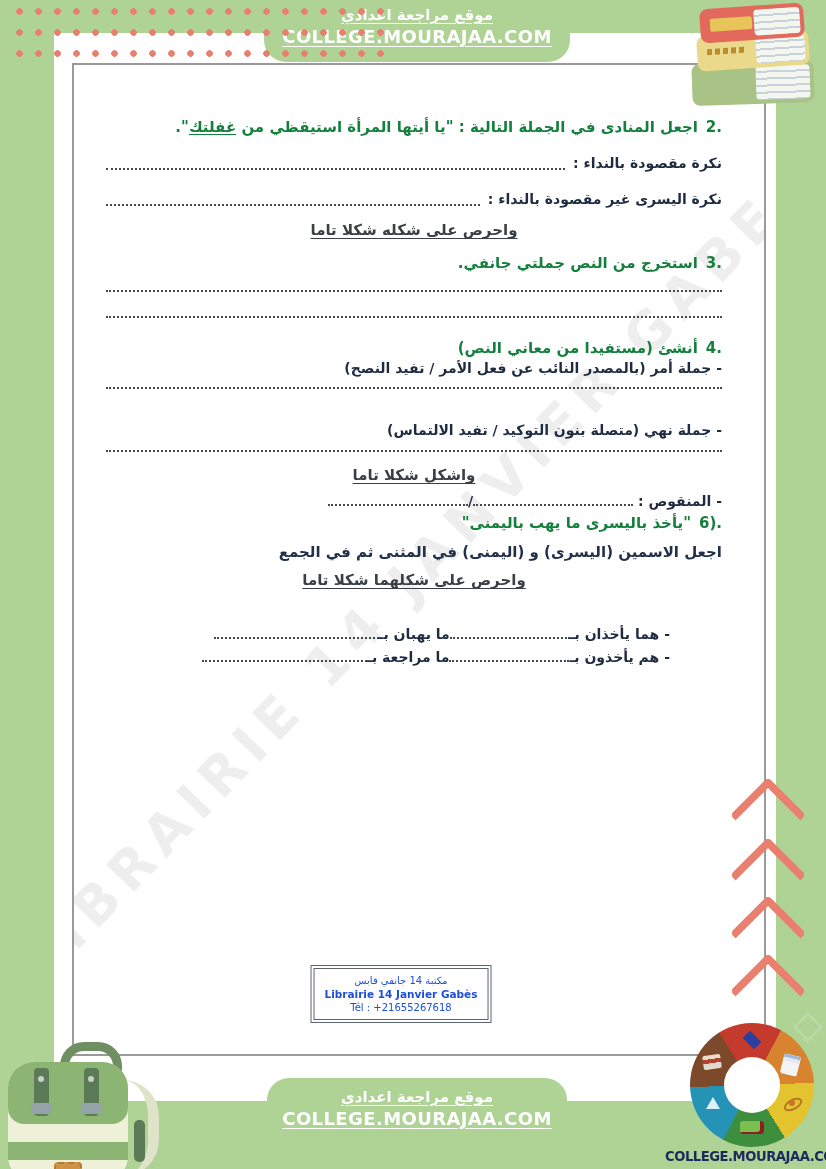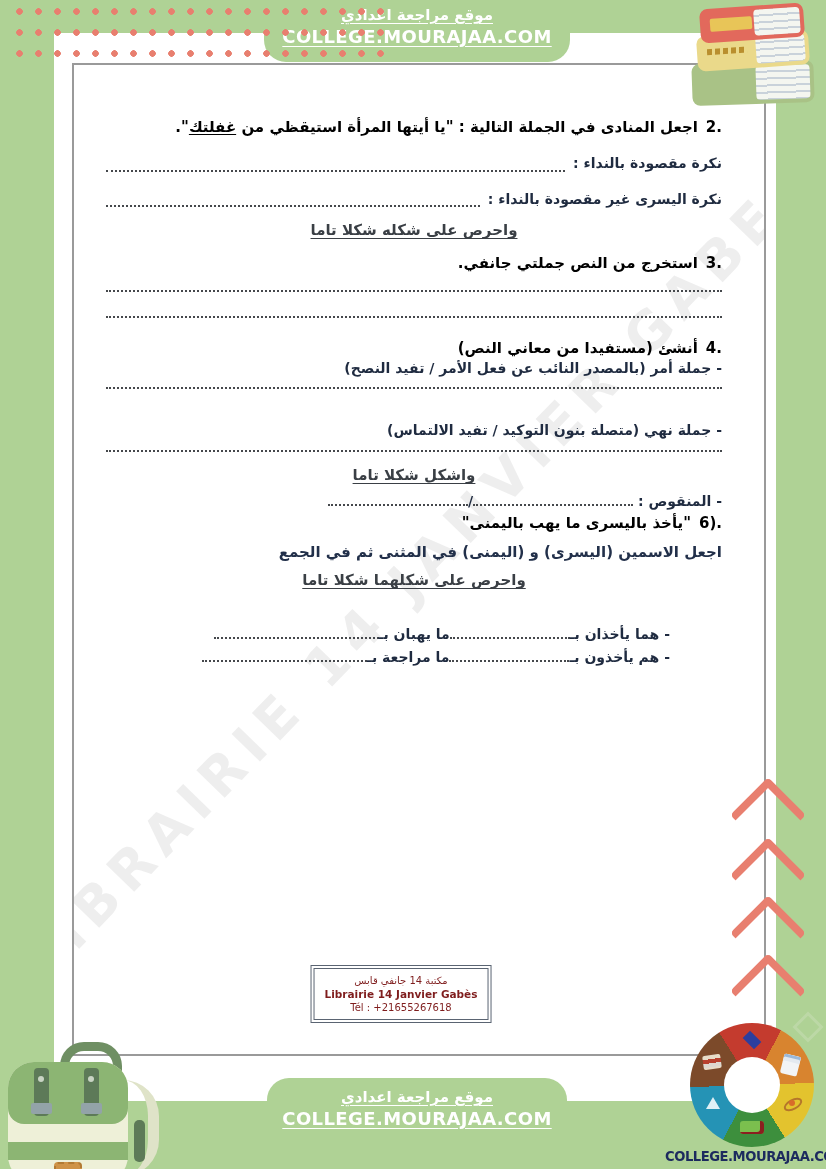--- a/index.html
+++ b/index.html
@@ -33,37 +33,37 @@
   .page{
     position:absolute;left:72px;top:63px;width:694px;height:993px;z-index:2;
     background:#ffffff;border:2px solid #9a9a9a;box-sizing:border-box;overflow:hidden;
   }
   .wm{
     position:absolute;left:50%;top:505px;transform:translate(-50%,-50%) rotate(-46deg);
     font-size:54px;font-weight:bold;letter-spacing:9px;white-space:nowrap;
     color:rgba(120,120,120,0.13);z-index:0;user-select:none;
   }
   .content{position:relative;z-index:1;direction:rtl;text-align:right;padding:52px 42px 0 32px;font-weight:bold;}
-  .q{font-size:15px;line-height:1.4;color:#000000;}
+  .q{font-size:15px;line-height:1.4;color:#15803d;}
   .num{direction:ltr;unicode-bidi:embed;display:inline-block;margin-left:8px;}
   .uword{text-decoration:underline;text-underline-offset:2px;}
   .lbl{font-size:14px;line-height:1.4;color:#1f2b40;}
-  .blank-row{display:flex;align-items:flex-end;margin-top:16px;}
+  .blank-row{display:flex;margin-top:16px;}
   .blank-row .lbl{white-space:nowrap;}
   .fillflex{flex:1;border-bottom:2.5px dotted #45484c;height:14px;margin:0 8px 2px 0;}
   .fillfix{display:inline-block;border-bottom:2.5px dotted #45484c;height:12px;vertical-align:baseline;}
   .note{font-size:15px;color:#3a3f45;text-align:center;text-decoration:underline;text-underline-offset:3px;margin-top:12px;}
   .dotline{border-bottom:2.5px dotted #45484c;height:0;}
   .slashrow{font-size:14px;color:#1f2b40;margin-top:12px;}
   .fill-row{font-size:14px;color:#1f2b40;margin-right:52px;margin-top:6px;}
   
   .stamp{
     position:absolute;left:calc(50% - 18px);top:900px;transform:translateX(-50%);
     border:4px double #5a6472;background:#fff;padding:6px 10px;text-align:center;z-index:2;
-    color:#7f1d1d;min-width:128px;
+    color:#1d4ed8;min-width:128px;
   }
   .stamp .s-ar{font-size:10px;direction:rtl;}
   .stamp .s-fr{font-size:10.5px;font-weight:bold;margin-top:2px;}
   .stamp .s-tel{font-size:10px;margin-top:2px;}
 
   
   .books{position:absolute;left:692px;top:4px;width:126px;height:104px;z-index:5;}
   .book{position:absolute;border-radius:8px;}
   .book .pages{position:absolute;right:4px;top:4px;bottom:4px;width:44%;border-radius:4px;
     background:repeating-linear-gradient(#f4f6f0 0 5px,#c9d2da 5px 7px);}

